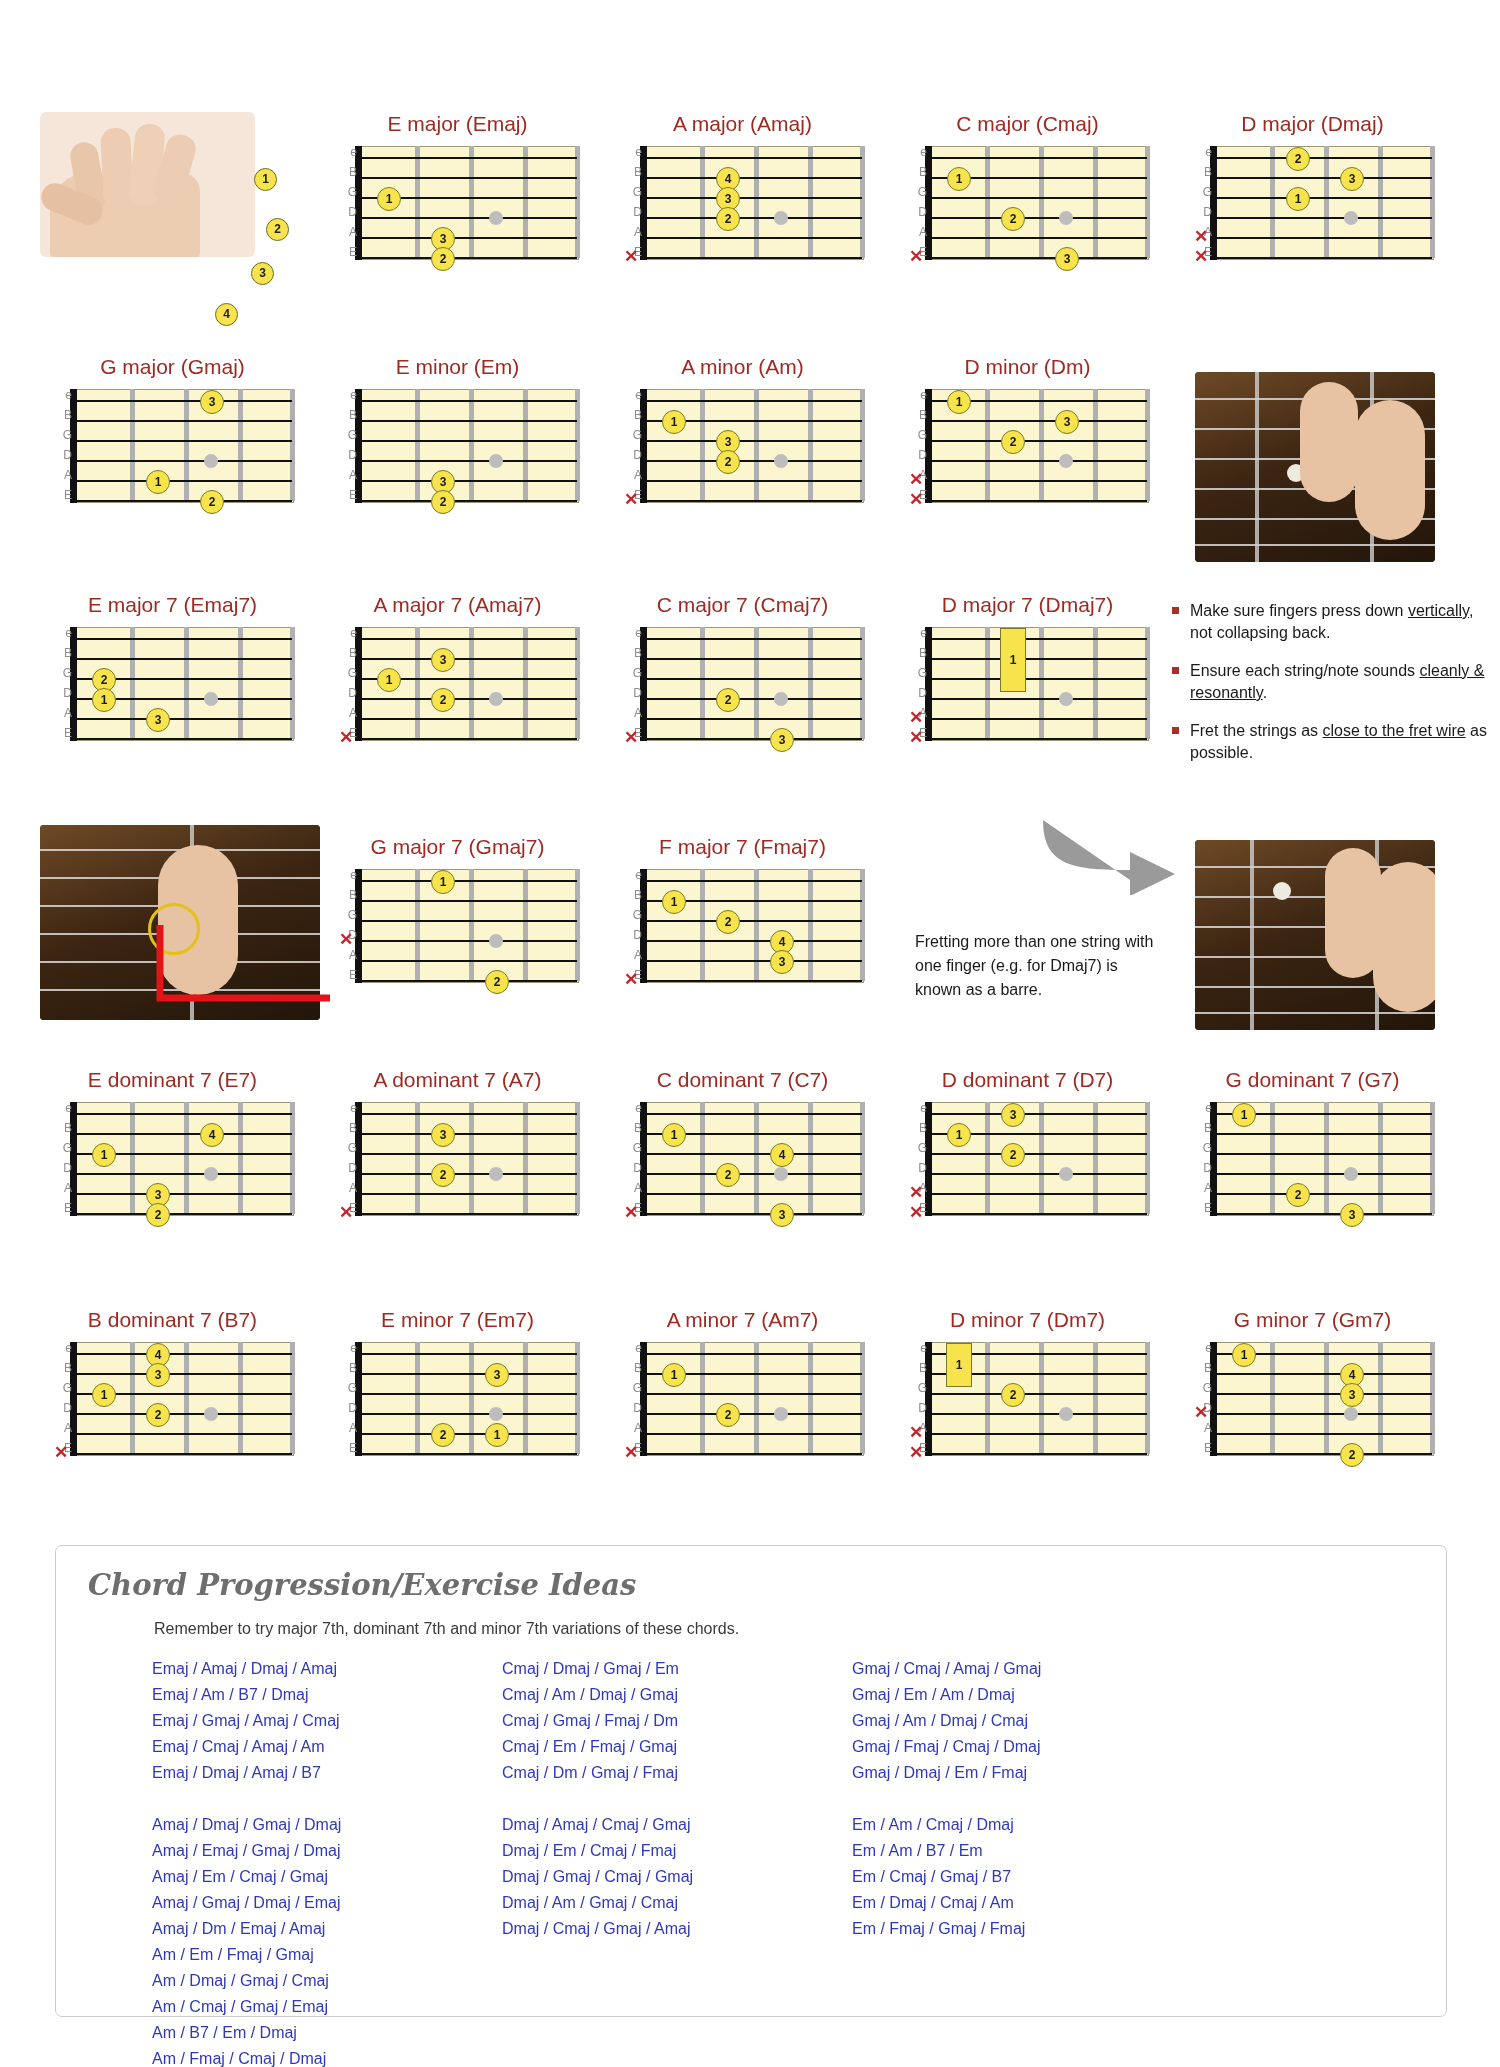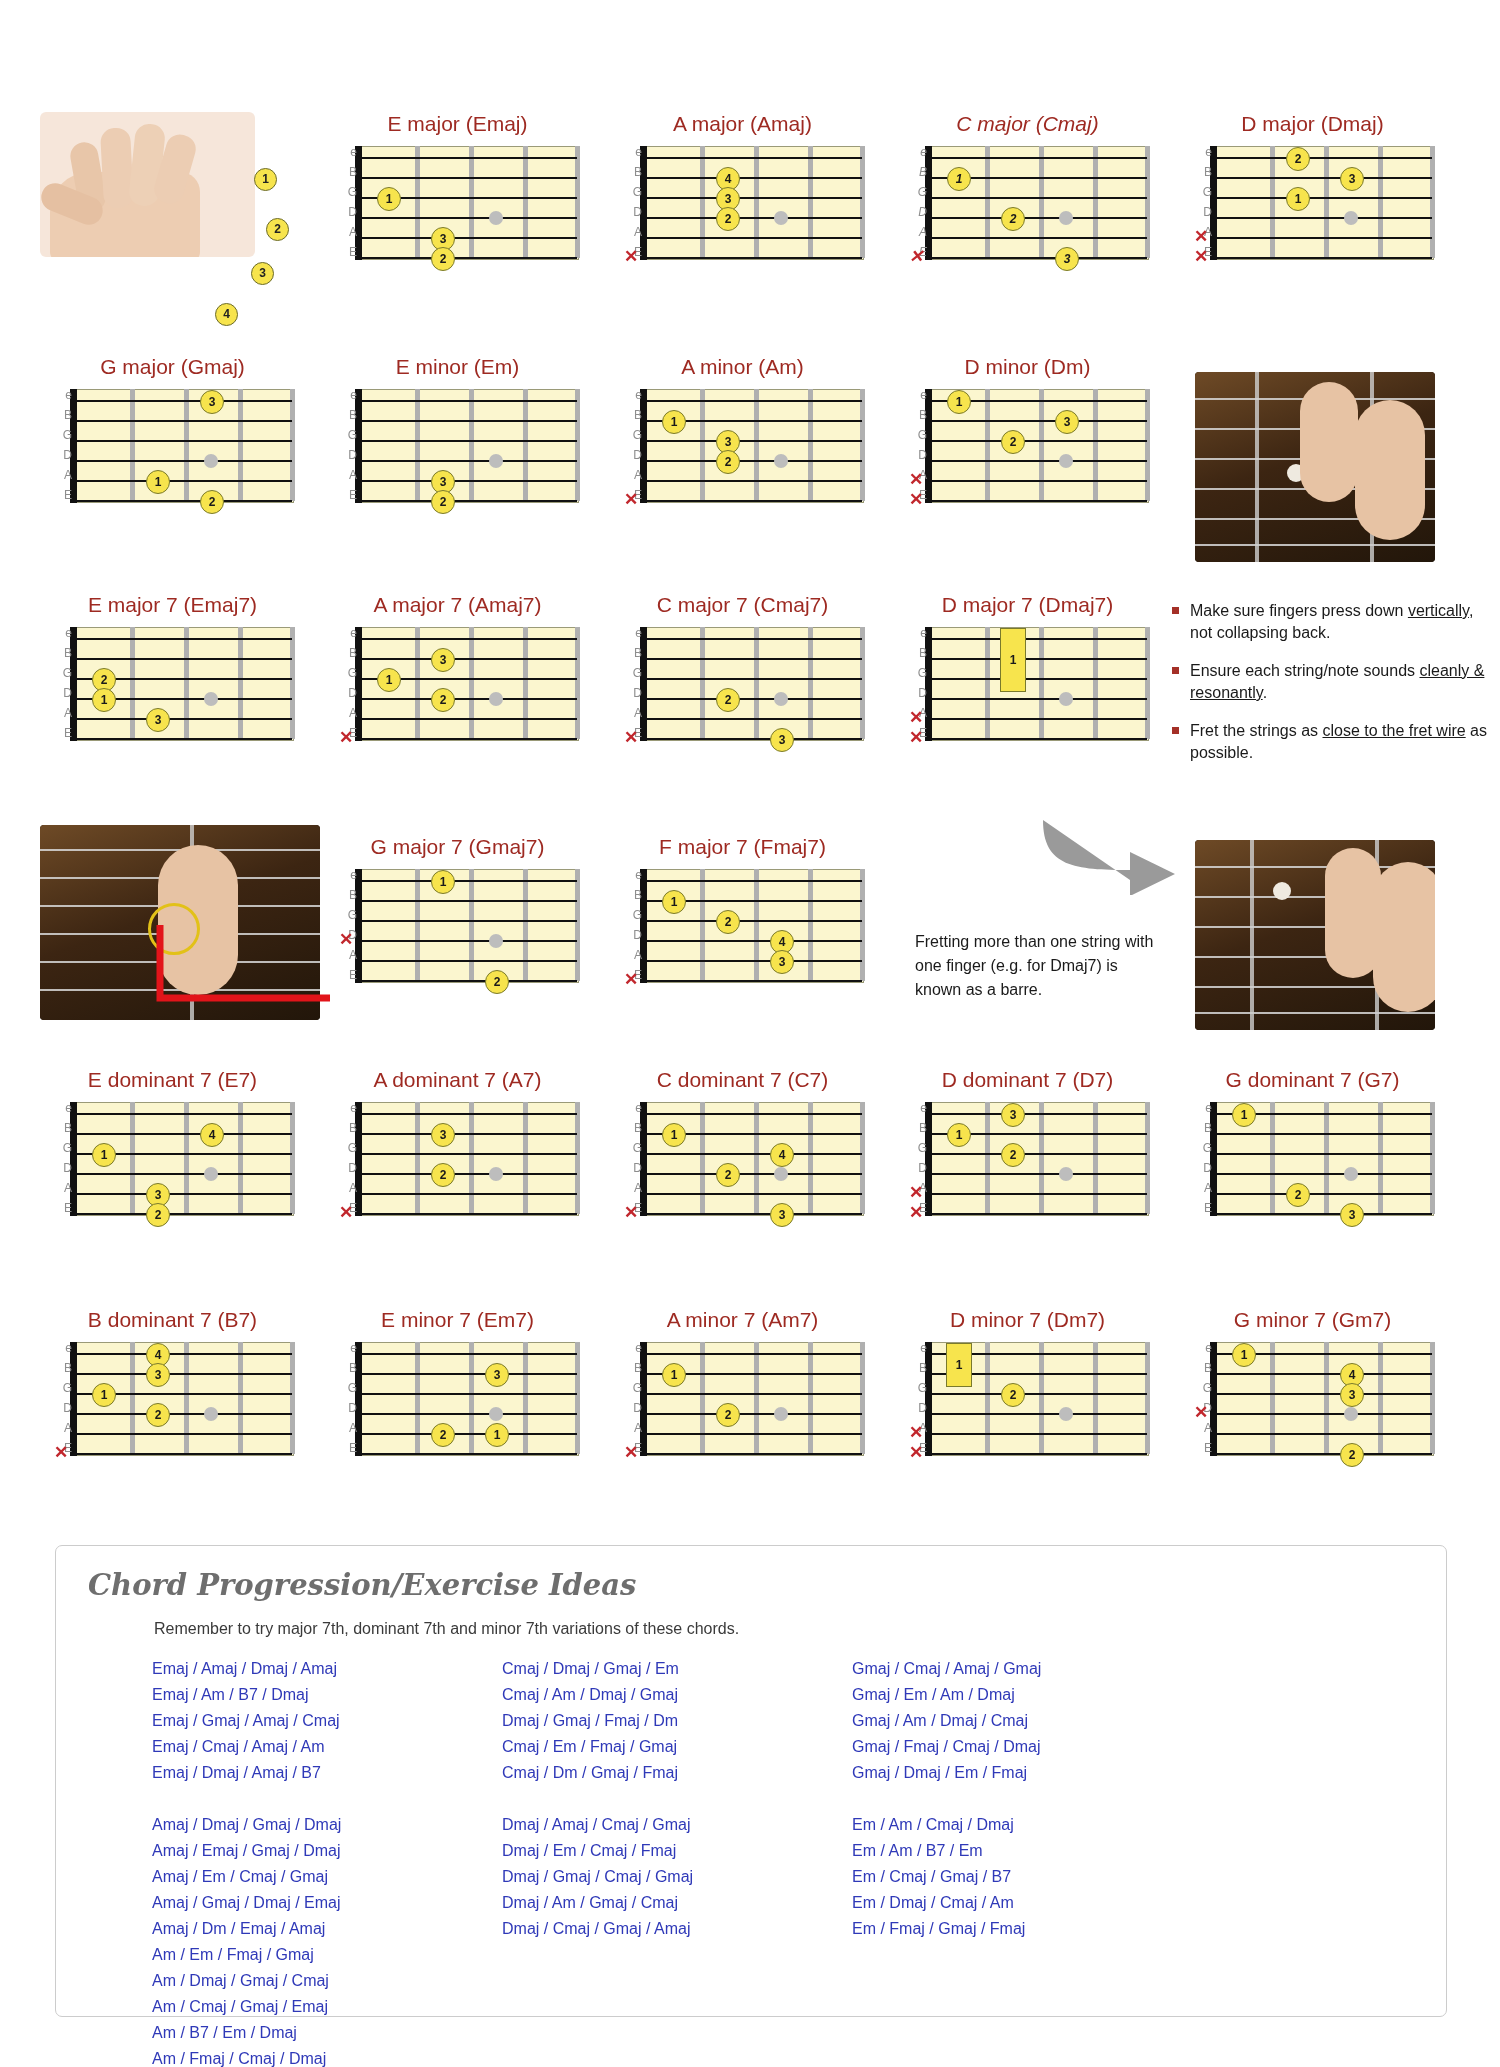--- a/index.html
+++ b/index.html
@@ -147,21 +147,21 @@
           <div>D</div>
           <div>A</div>
           <div>E</div>
         </div>
         <div class="xmark" style="left:14px;top:138px;">✕</div>
         <div class="marker" style="left:164px;top:99px;"></div>
         <div class="dot" style="left:106px;top:55px;">4</div>
         <div class="dot" style="left:106px;top:75px;">3</div>
         <div class="dot" style="left:106px;top:95px;">2</div>
       </div>
-      <div class="chord" style="left: 895px; top: 112px; width: 265px; height: 165px; font-style: italic;">
+      <div class="chord" style="left: 895px; top: 112px; width: 265px; height: 165px;">
         <div class="cname">C major (Cmaj)</div>
         <div class="grid"></div>
         <div class="nut"></div>
         <div class="fretline" style="left:90px"></div>
         <div class="fretline" style="left:144px"></div>
         <div class="fretline" style="left:198px"></div>
         <div class="fretline" style="left:250px"></div>
         <div class="stringline" style="top:45px"></div>
         <div class="stringline" style="top:65px"></div>
         <div class="stringline" style="top:85px"></div>
@@ -838,21 +838,21 @@
           <div class="gap"></div>
           <div class="line">Amaj / Dmaj / Gmaj / Dmaj</div>
           <div class="line">Amaj / Emaj / Gmaj / Dmaj</div>
           <div class="line">Amaj / Em / Cmaj / Gmaj</div>
           <div class="line">Amaj / Gmaj / Dmaj / Emaj</div>
           <div class="line">Amaj / Dm / Emaj / Amaj</div>
         </div>
         <div class="col">
           <div class="line">Cmaj / Dmaj / Gmaj / Em</div>
           <div class="line">Cmaj / Am / Dmaj / Gmaj</div>
-          <div class="line">Dmaj / Gmaj / Fmaj / Dm</div>
+          <div class="line">Cmaj / Gmaj / Fmaj / Dm</div>
           <div class="line">Cmaj / Em / Fmaj / Gmaj</div>
           <div class="line">Cmaj / Dm / Gmaj / Fmaj</div>
           <div class="gap"></div>
           <div class="line">Dmaj / Amaj / Cmaj / Gmaj</div>
           <div class="line">Dmaj / Em / Cmaj / Fmaj</div>
           <div class="line">Dmaj / Gmaj / Cmaj / Gmaj</div>
           <div class="line">Dmaj / Am / Gmaj / Cmaj</div>
           <div class="line">Dmaj / Cmaj / Gmaj / Amaj</div>
         </div>
         <div class="col">

